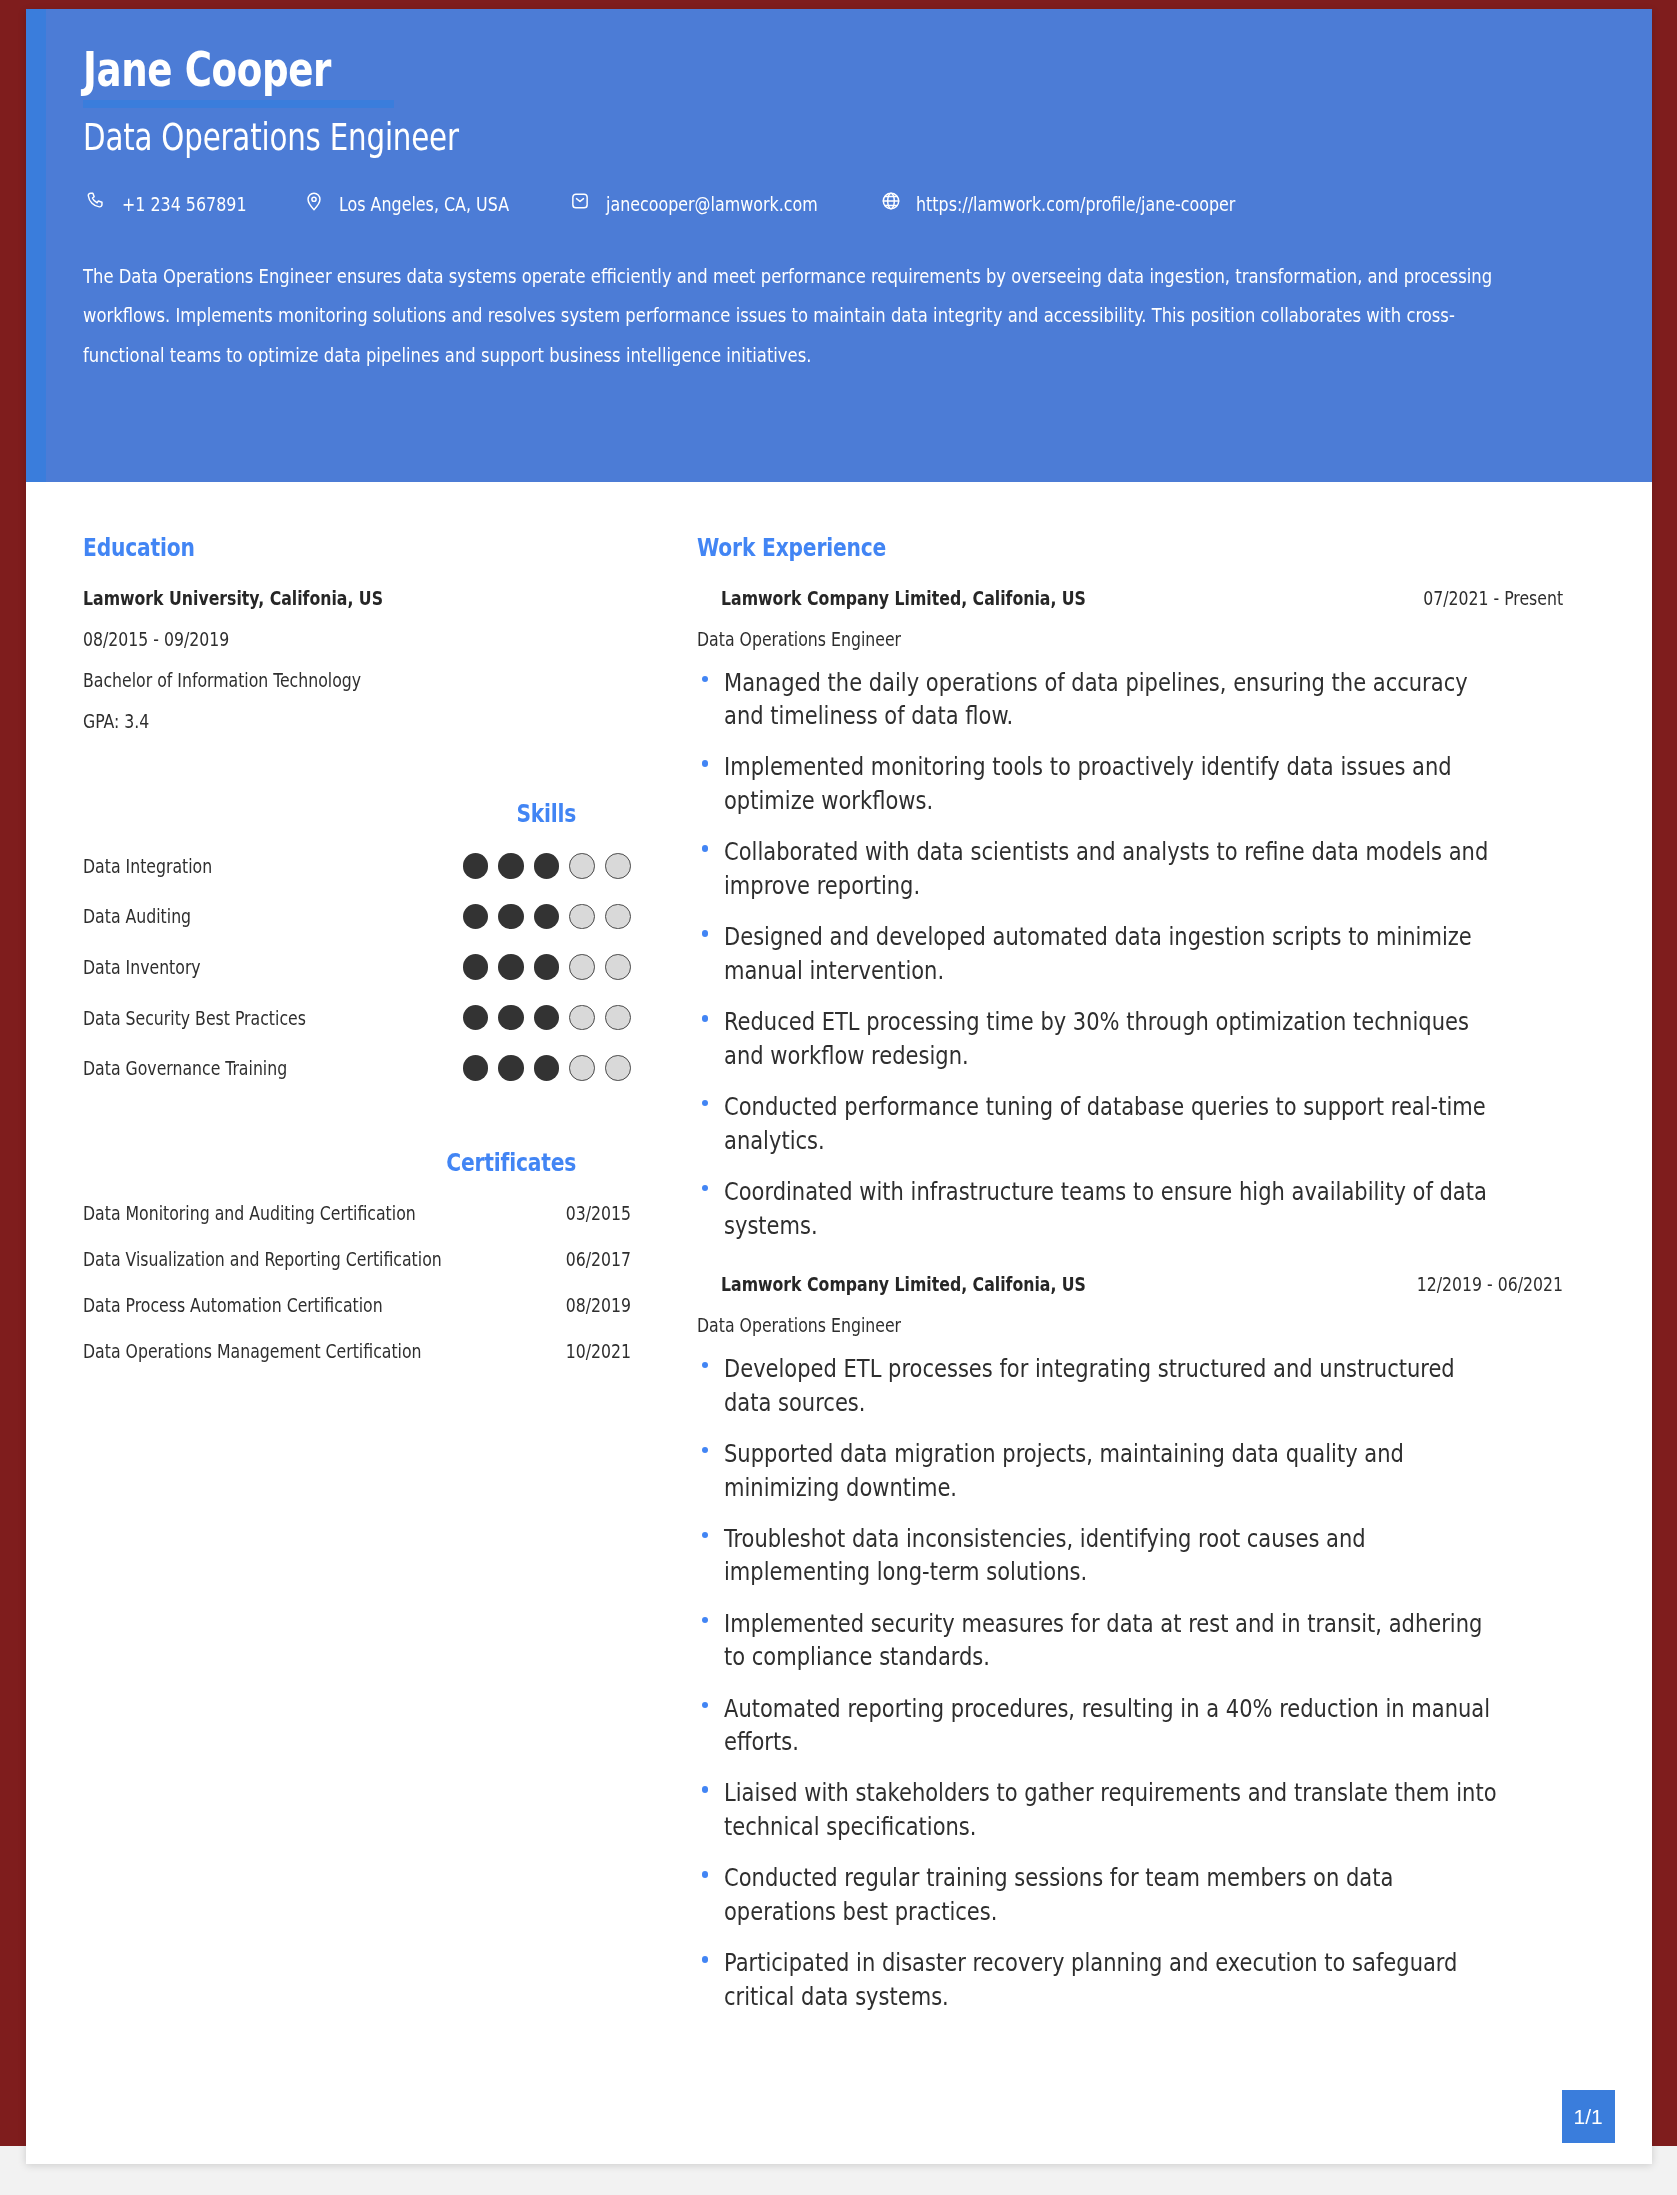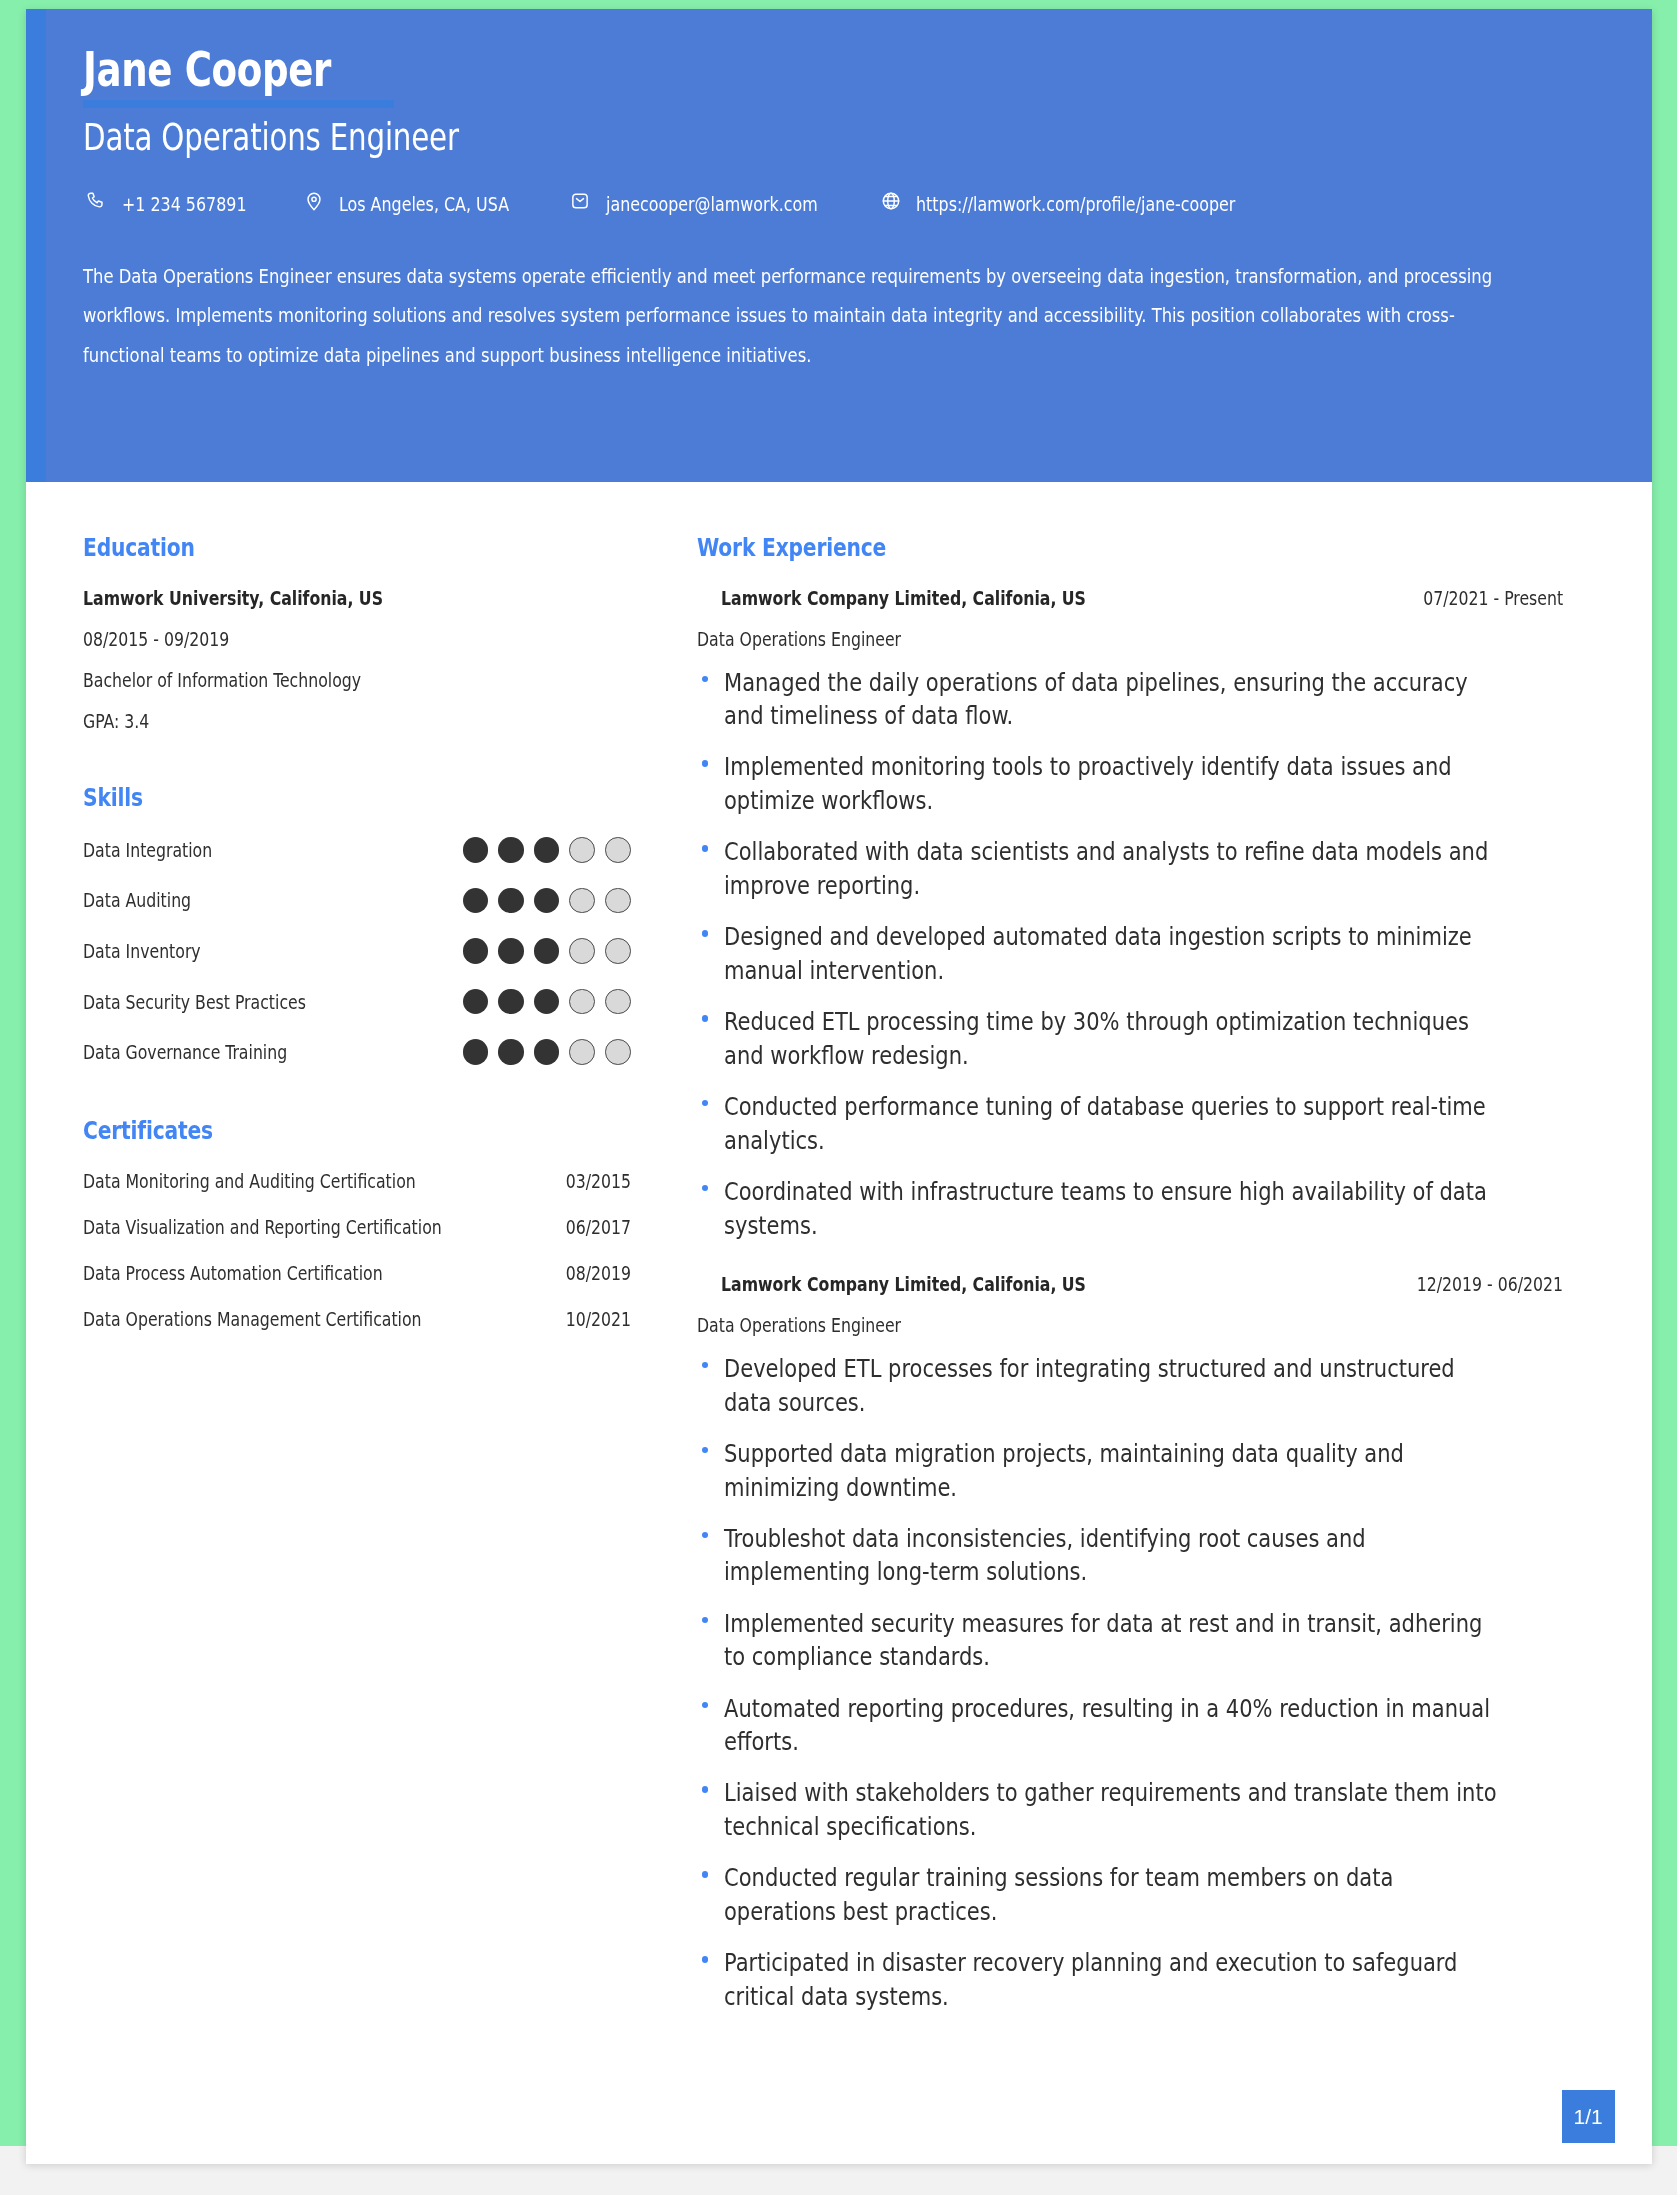--- a/index.html
+++ b/index.html
@@ -8,21 +8,21 @@
     width: 1678px;
     height: 2196px;
     background: #f2f2f2;
     font-family: "Liberation Sans", sans-serif;
   }
 
   .page-canvas {
     position: relative;
     width: 1678px;
     height: 2146px;
-    background: #86efac;
+    background: #7f1d1d;
     padding: 9.1px 25.6px 31px 25.6px;
   }
 
   .resume-page {
     position: relative;
     width: 1626px;
     height: 2155px;
     background: #ffffff;
     box-shadow: 0 1.8px 8.2px rgba(0,0,0,0.16);
     overflow: hidden;
@@ -125,21 +125,21 @@
   .section-title {
     font-family: "Liberation Sans Narrow", "DejaVu Sans Condensed", "Liberation Sans", sans-serif;
     font-size: 25px;
     font-weight: 700;
     color: #4285f4;
     letter-spacing: -0.2px;
     margin-bottom: 25px;
     transform: scaleX(0.9);
     transform-origin: left center;
   }
-  .section-block + .section-block { margin-top: 51px; }
+  .section-block + .section-block { margin-top: 67px; text-align: right; }
 
   .edu-org, .job-org {
     font-family: "Liberation Sans Narrow", "DejaVu Sans Condensed", "Liberation Sans", sans-serif;
     font-size: 19px;
     font-weight: 700;
     color: #262626;
     transform: scaleX(0.92);
     transform-origin: left center;
   }
   .edu-line {

